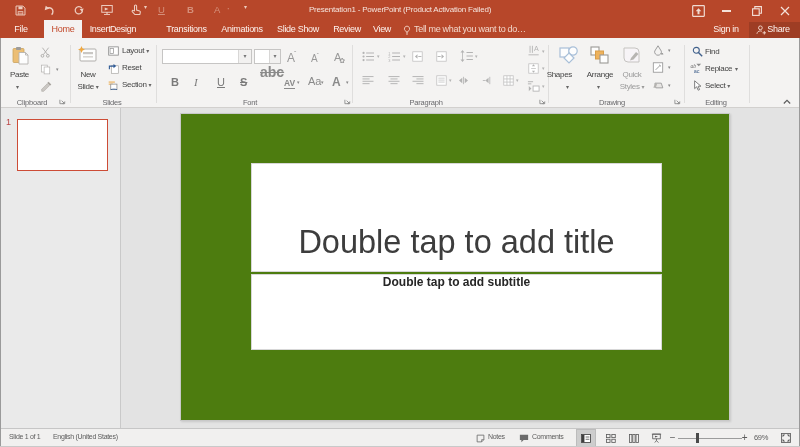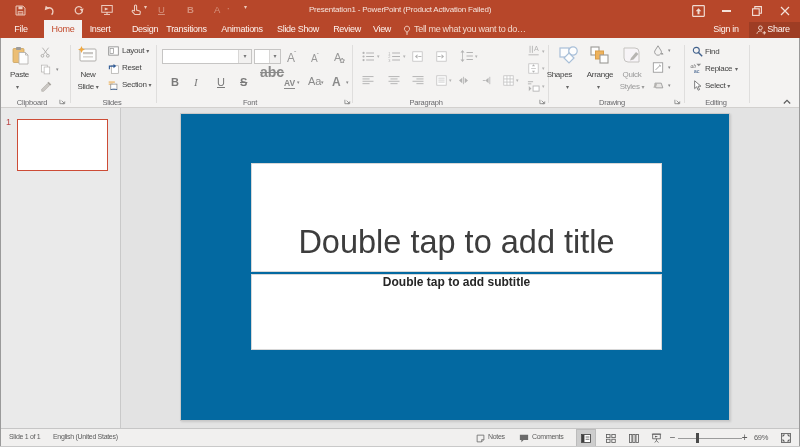--- a/index.html
+++ b/index.html
@@ -28,21 +28,21 @@
   .rtext { font-size:8px; letter-spacing:-0.3px; color:#444; white-space:nowrap; }
   .darr { font-size:6px; color:#666; }
 
   
   #content { left:0; top:108px; width:800px; height:320px; background:#e3e3e3; }
   #thumbs { position:absolute; left:0; top:0; width:121px; height:320px; background:#eaeaea;
     border-right:1px solid #c9c9c9; }
   #thumb1 { position:absolute; left:17px; top:11px; width:91px; height:52px; background:#fff;
     border:1.5px solid #cd4c36; }
   #thumb-num { position:absolute; left:6px; top:9px; font-size:9px; color:#b44; }
-  #slide { position:absolute; left:180px; top:4.5px; width:550px; height:308px; background:#0369a1;
+  #slide { position:absolute; left:180px; top:4.5px; width:550px; height:308px; background:#4d7c0f;
     border:1px solid #c9c9c9; box-shadow:1px 1px 2px rgba(0,0,0,0.12); }
   .ph { position:absolute; border:1px solid #d7d7d7; background:#fff; }
   #ph-title { left:70px; top:49px; width:411px; height:109px; }
   #ph-sub   { left:70px; top:160px; width:411px; height:76px; }
   #title-line { position:absolute; left:0; top:60px; width:100%; text-align:center;
     font-size:32.5px; letter-spacing:0; color:#3d3d3d; font-weight:400; }
   #sub-line { position:absolute; left:0; top:0.5px; width:100%; text-align:center;
     font-size:12px; color:#262626; font-weight:700; }
 
   
@@ -91,21 +91,21 @@
       <path fill="none" stroke="#f4e2da" stroke-width="1.1" d="M2.8 2.8V0.6h6.6v6.6H7.2"></path>
     </svg>
     <svg style="position:absolute;left:780px;top:6px;" width="10" height="10" viewBox="0 0 10 10">
       <path fill="none" stroke="#f4e2da" stroke-width="1.2" d="M1 1l8 8M9 1l-8 8"></path>
     </svg>
   </div>
   <div class="abs" id="tabrow">
     <div class="tab" style="left:6px;width:30px;">File</div>
     <div class="tab" id="tab-home" style="left:44px;width:38px;top:-2px;height:18px;line-height:19px;">Home</div>
     <div class="tab" style="left:83px;width:34px;">Insert</div>
-    <div class="tab" style="left:126px;width:38px;">Design</div>
+    <div class="tab" style="left:104px;width:38px;">Design</div>
     <div class="tab" style="left:160px;width:53px;">Transitions</div>
     <div class="tab" style="left:216px;width:52px;">Animations</div>
     <div class="tab" style="left:272px;width:52px;">Slide Show</div>
     <div class="tab" style="left:329px;width:36px;">Review</div>
     <div class="tab" style="left:368px;width:28px;">View</div>
     <svg style="position:absolute;left:402px;top:3px;" width="10" height="11" viewBox="0 0 16 16">
       <path fill="none" stroke="#f7ded2" stroke-width="1.3" d="M8 1a4.2 4.2 0 0 1 2.4 7.6c-.6.5-.9 1-.9 1.7H6.5c0-.7-.3-1.2-.9-1.7A4.2 4.2 0 0 1 8 1z"></path>
       <path fill="none" stroke="#f7ded2" stroke-width="1.2" d="M6.3 12h3.4M6.8 14h2.4"></path>
     </svg>
     <div class="tab" style="left:414px;width:130px;text-align:left;color:#f2d8cc;">Tell me what you want to do…</div>

